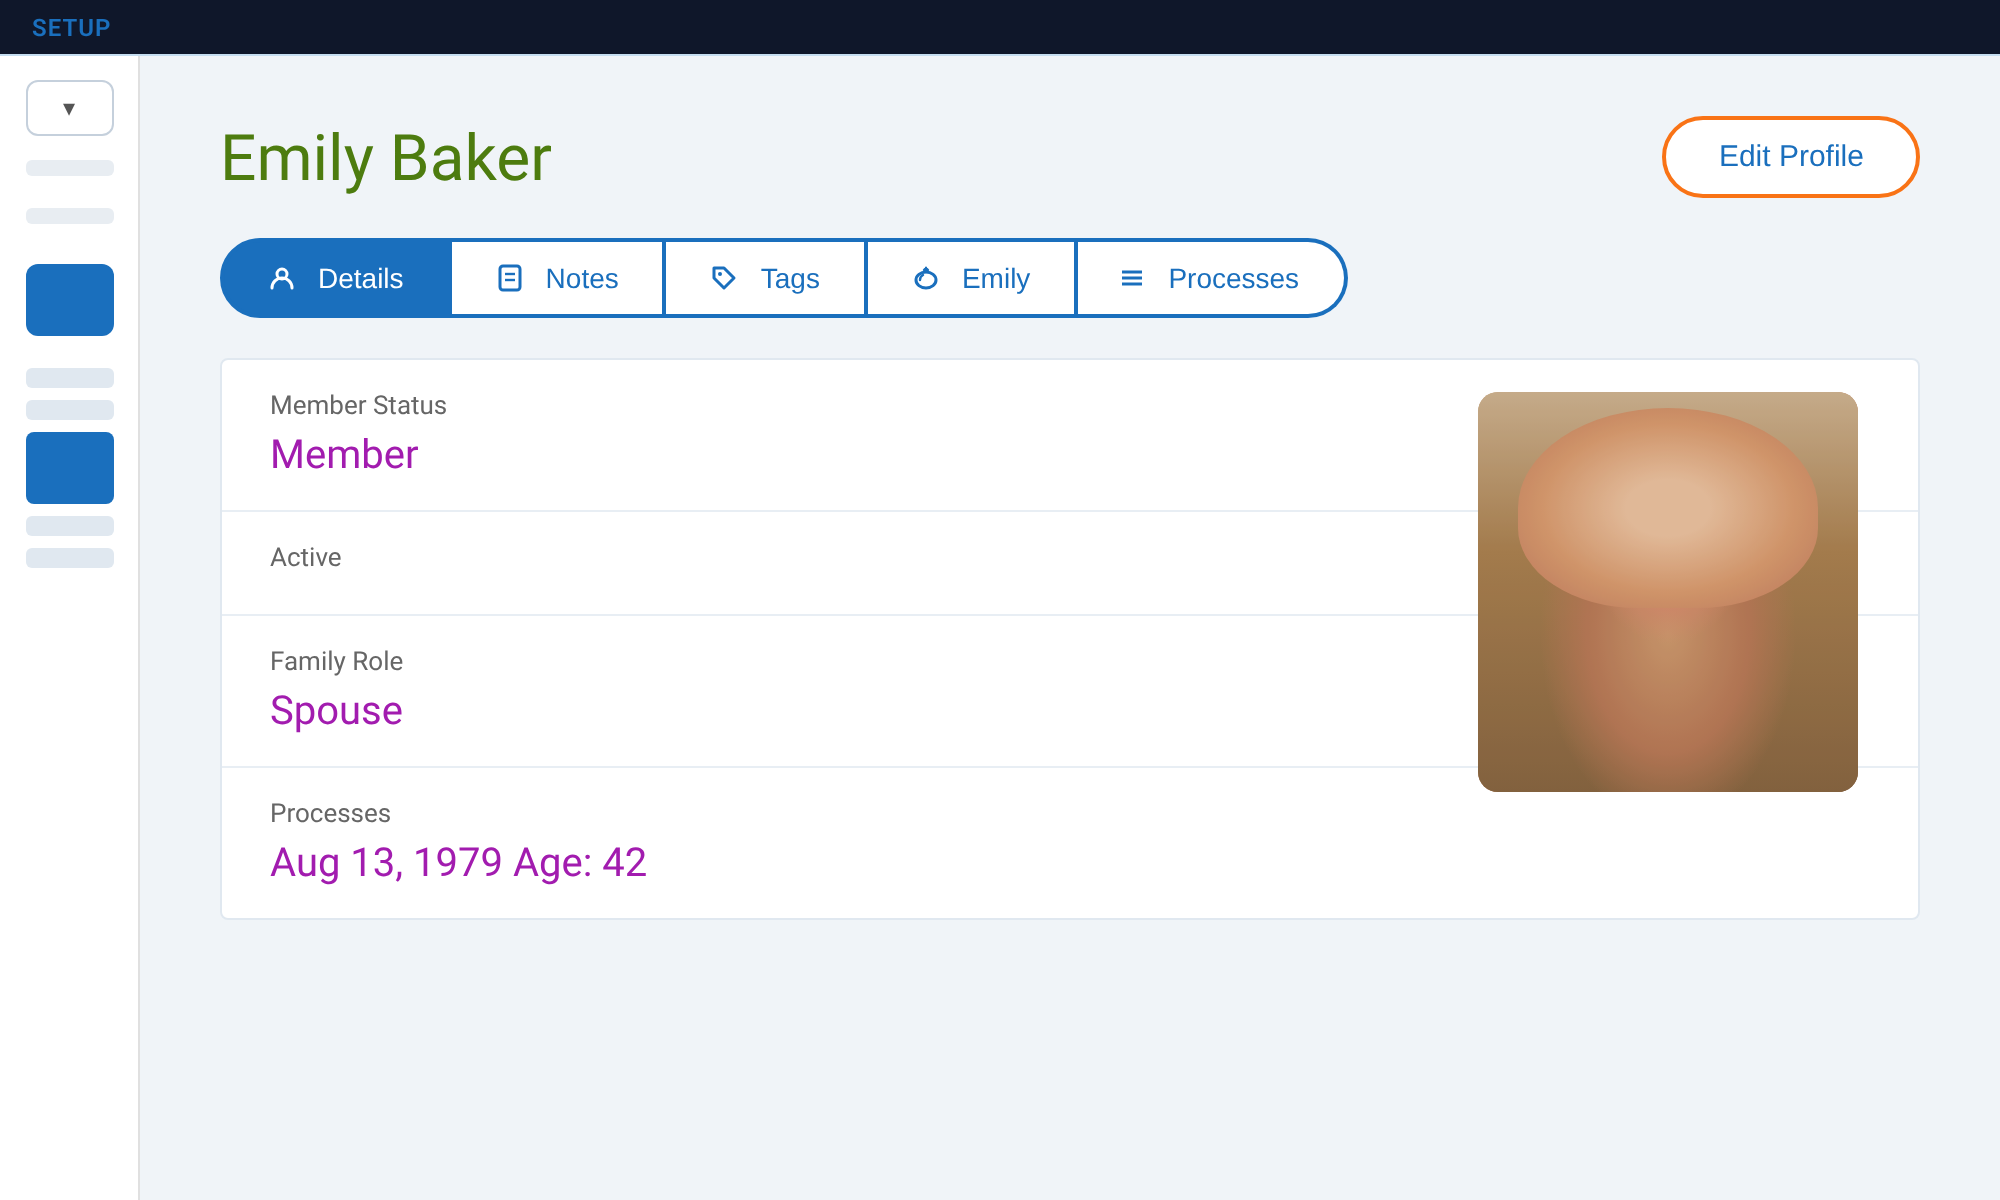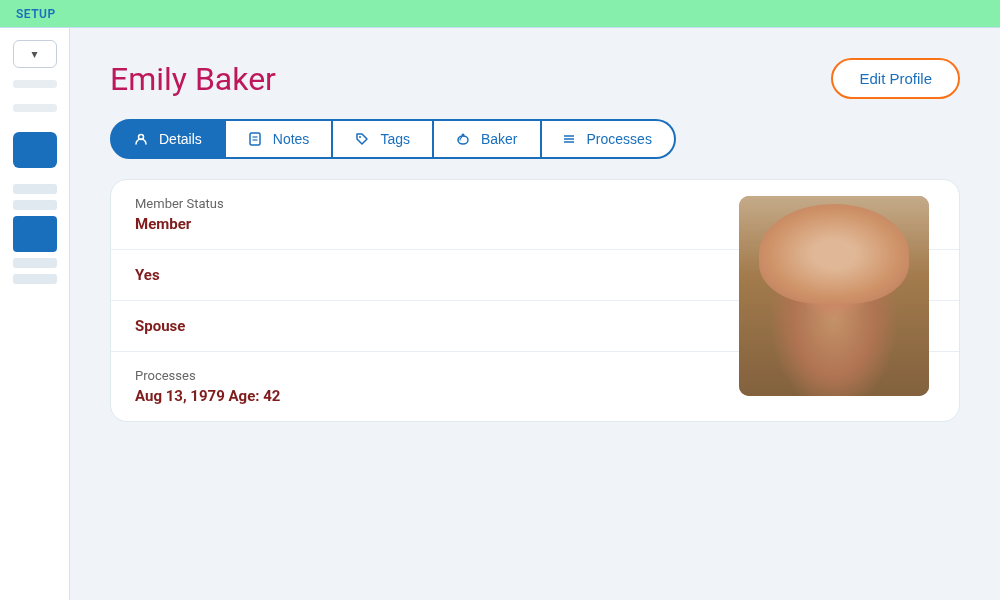--- a/index.html
+++ b/index.html
@@ -8,21 +8,21 @@
       background: #f0f4f8;
       width: 1000px;
       height: 600px;
       overflow: hidden;
       display: flex;
       flex-direction: column;
     }
 
     
     .top-bar {
-      background: #86efac;
+      background: #0f172a;
       height: 28px;
       display: flex;
       align-items: center;
       padding: 0 16px;
       border-bottom: 1px solid #c5ddf0;
     }
     .top-bar-text {
       color: #1a6fbd;
       font-size: 12px;
       font-weight: 600;
@@ -111,21 +111,21 @@
     .profile-header {
       display: flex;
       align-items: center;
       justify-content: space-between;
       margin-bottom: 20px;
     }
 
     .profile-name {
       font-size: 32px;
       font-weight: 400;
-      color: #be185d;
+      color: #4d7c0f;
     }
 
     .edit-profile-btn {
       border: 2px solid #f97316;
       background: #fff;
       color: #1a6fbd;
       font-size: 15px;
       font-weight: 500;
       padding: 10px 26px;
       border-radius: 24px;
@@ -168,21 +168,21 @@
     }
 
     .tab.active {
       background: #1a6fbd;
       color: #fff;
     }
 
     
     .profile-card {
       background: #fff;
-      border-radius: 17px;
+      border-radius: 4px;
       border: 1px solid #e0e8f0;
       overflow: hidden;
       position: relative;
     }
 
     .profile-photo {
       position: absolute;
       top: 16px;
       right: 30px;
       width: 190px;
@@ -237,23 +237,23 @@
       border-bottom: none;
     }
 
     .field-label {
       font-size: 13px;
       color: #666;
       margin-bottom: 4px;
     }
 
     .field-value {
-      font-size: 15px;
-      color: #7f1d1d;
-      font-weight: 700;
+      font-size: 20px;
+      color: #a21caf;
+      font-weight: 400;
     }
   </style>
 </head>
 <body>
 
 <div class="top-bar">
   <span class="top-bar-text">SETUP</span>
 </div>
 
 <div class="main-layout">
@@ -311,21 +311,21 @@
           <span style="margin-left:5px">Tags</span>
         </button>
         <button class="tab">
           <span style="display:inline-flex;align-items:center">
             <svg width="14" height="14" viewBox="0 0 14 14" fill="none" style="display:inline-block;vertical-align:middle">
               <ellipse cx="7" cy="8" rx="5" ry="4" stroke="#1a6fbd" stroke-width="1.5"></ellipse>
               <path d="M4 8c0-1 .5-2 1.5-2.5" stroke="#1a6fbd" stroke-width="1.2" stroke-linecap="round"></path>
               <path d="M7 4V2M6 3l1-1 1 1" stroke="#1a6fbd" stroke-width="1.2" stroke-linecap="round"></path>
             </svg>
           </span>
-          <span style="margin-left:5px">Baker</span>
+          <span style="margin-left:5px">Emily</span>
         </button>
         <button class="tab">
           <span style="display:inline-flex;align-items:center">
             <svg width="14" height="14" viewBox="0 0 14 14" fill="none" style="display:inline-block;vertical-align:middle">
               <line x1="2" y1="4" x2="12" y2="4" stroke="#1a6fbd" stroke-width="1.5"></line>
               <line x1="2" y1="7" x2="12" y2="7" stroke="#1a6fbd" stroke-width="1.5"></line>
               <line x1="2" y1="10" x2="12" y2="10" stroke="#1a6fbd" stroke-width="1.5"></line>
             </svg>
           </span>
           <span style="margin-left:5px">Processes</span>
@@ -337,23 +337,24 @@
       <div class="profile-photo">
         <div class="photo-sim"></div>
       </div>
 
       <div id="fields-container">
           <div class="field-row">
     <div class="field-label">Member Status</div>
     <div class="field-value">Member</div>
   </div>
           <div class="field-row">
-    <div class="field-value">Yes</div>
+    <div class="field-label">Active</div>
   </div>
           <div class="field-row">
+    <div class="field-label">Family Role</div>
     <div class="field-value">Spouse</div>
   </div>
           <div class="field-row">
     <div class="field-label">Processes</div>
     <div class="field-value">Aug 13, 1979 Age: 42</div>
   </div>
         </div>
 
     </div>
   </div>

